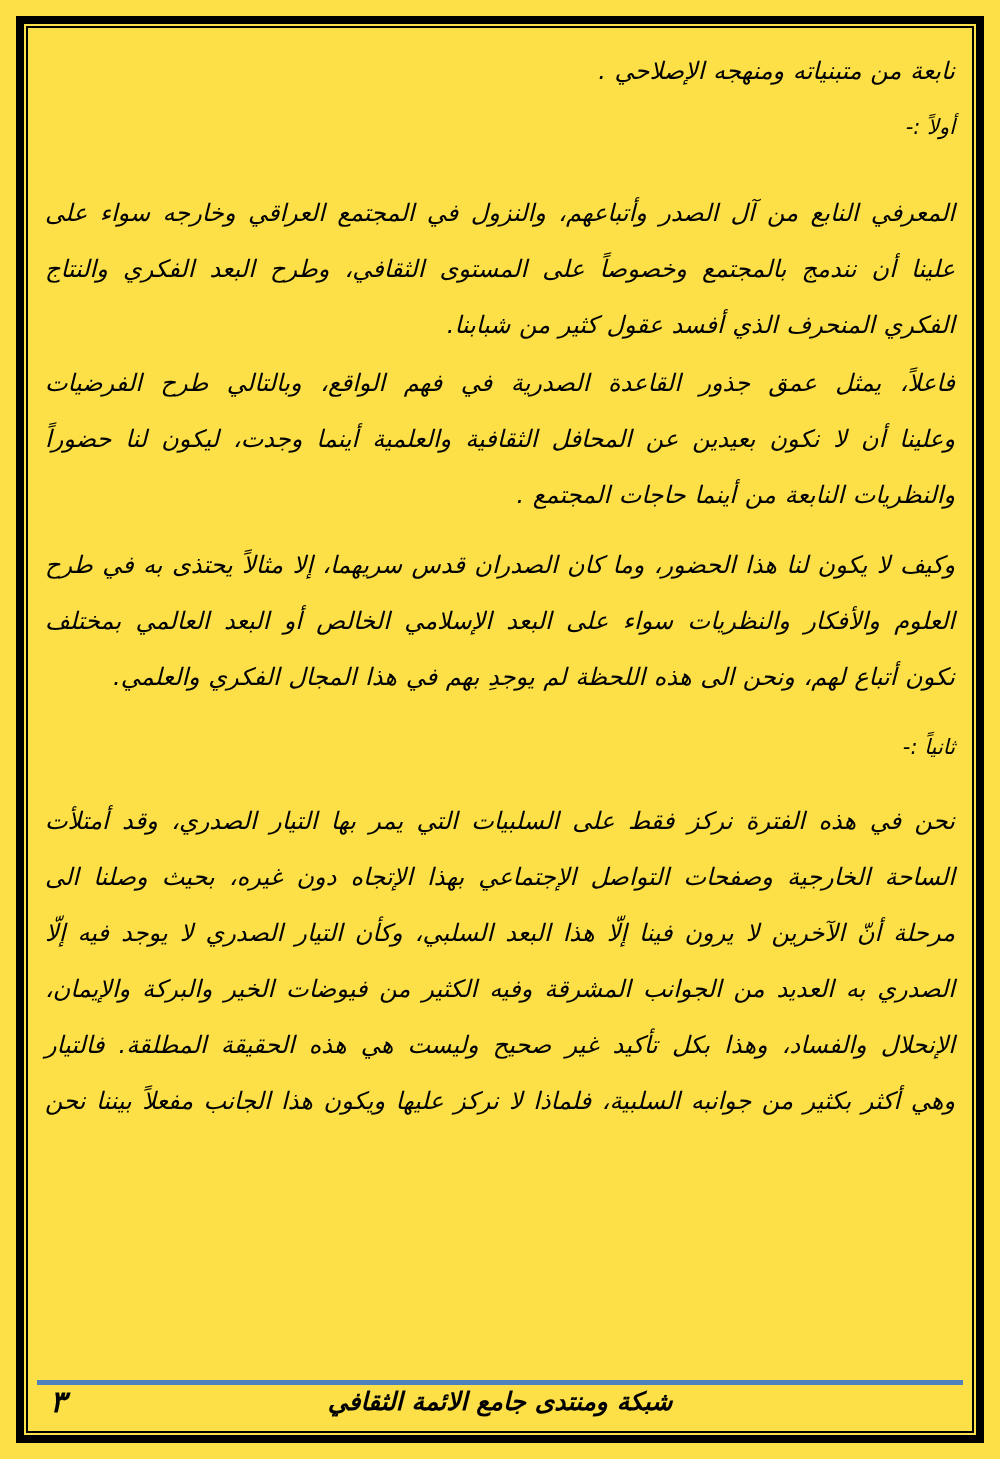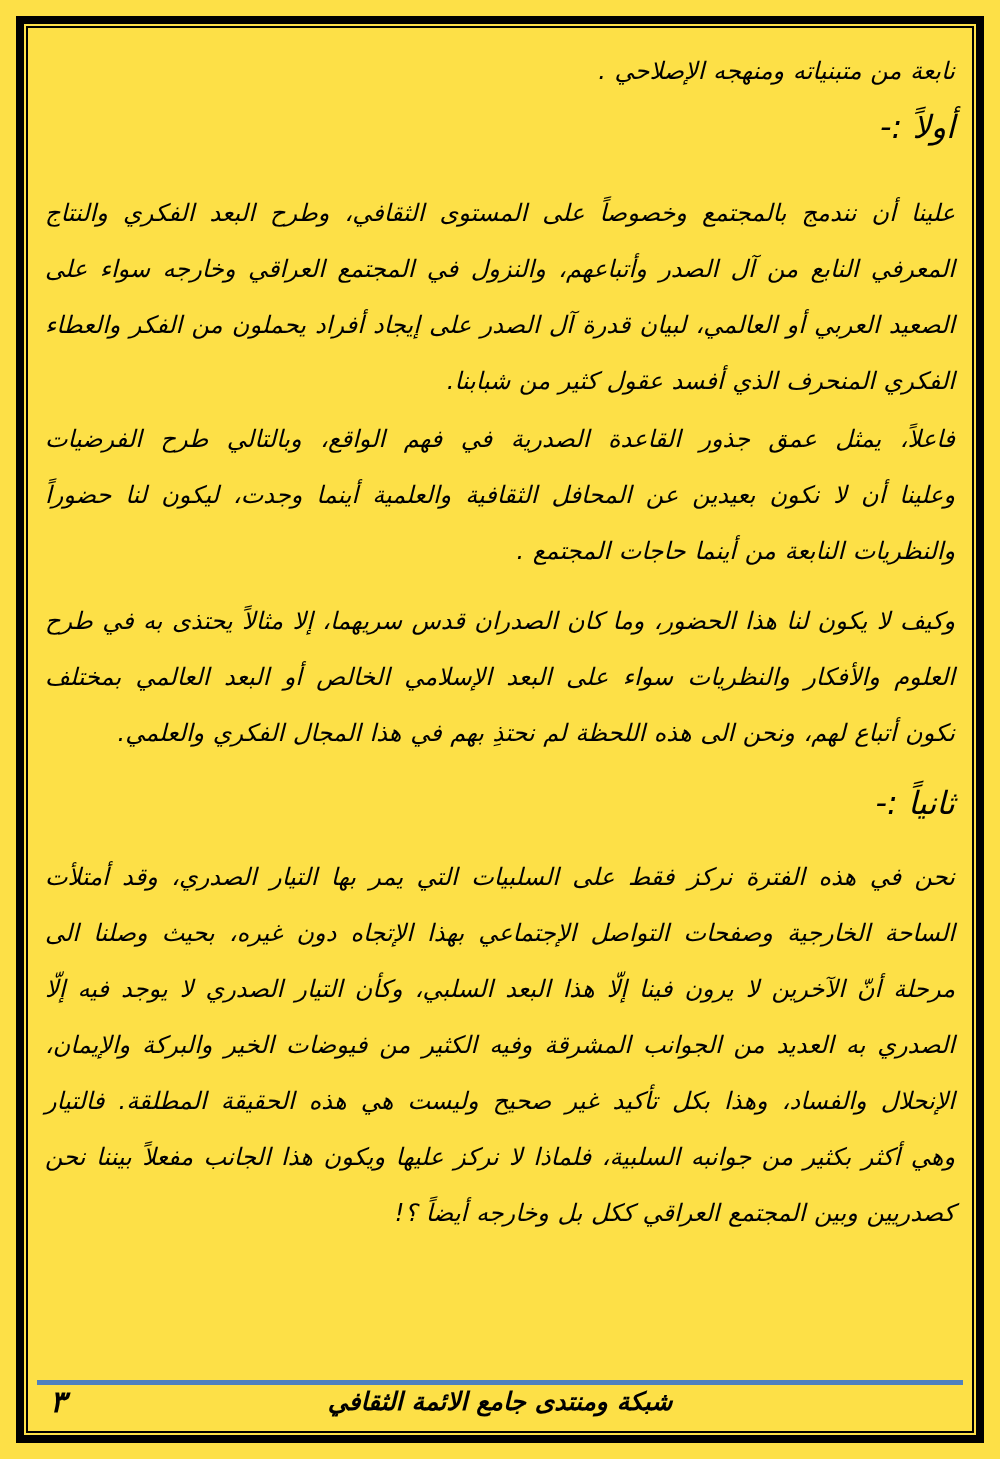--- a/index.html
+++ b/index.html
@@ -37,21 +37,21 @@
     line-height: 56px;
     text-align: justify;
     text-align-last: justify;
     word-spacing: 1px;
   }
   .line.last {
     text-align-last: right;
   }
   .heading {
     margin: 0;
-    font-size: 32px;
+    font-size: 21px;
     line-height: 56px;
     font-weight: normal;
     text-align: right;
   }
   .para { margin: 0; }
   .mt-a { margin-top: 30px; }  
   .mt-b { margin-top: 2px;  }  
   .mt-c { margin-top: 14px; }  
   .mt-d { margin-top: 18px; }  
   
@@ -88,48 +88,46 @@
     <div class="frame-inner"></div>
   </div>
 
   <main class="content">
 
     <p class="line last">نابعة من متبنياته ومنهجه الإصلاحي .</p>
 
     <h2 class="heading">أولاً :-</h2>
 
     <div class="para mt-a">
+      <p class="line">المعرفي النابع من آل الصدر وأتباعهم، والنزول في المجتمع العراقي وخارجه سواء على</p>
       <p class="line">علينا أن نندمج بالمجتمع وخصوصاً على المستوى الثقافي، وطرح البعد الفكري والنتاج</p>
-      <p class="line">المعرفي النابع من آل الصدر وأتباعهم، والنزول في المجتمع العراقي وخارجه سواء على</p>
-      <p class="line">الصعيد العربي أو العالمي، لبيان قدرة آل الصدر على إيجاد أفراد يحملون من الفكر والعطاء</p>
       <p class="line last">الفكري المنحرف الذي أفسد عقول كثير من شبابنا.</p>
     </div>
 
     <div class="para mt-b">
       <p class="line">فاعلاً، يمثل عمق جذور القاعدة الصدرية في فهم الواقع، وبالتالي طرح الفرضيات</p>
       <p class="line">وعلينا أن لا نكون بعيدين عن المحافل الثقافية والعلمية أينما وجدت، ليكون لنا حضوراً</p>
       <p class="line last">والنظريات النابعة من أينما حاجات المجتمع .</p>
     </div>
 
     <div class="para mt-c">
       <p class="line">وكيف لا يكون لنا هذا الحضور، وما كان الصدران قدس سريهما، إلا مثالاً يحتذى به في طرح</p>
       <p class="line">العلوم والأفكار والنظريات سواء على البعد الإسلامي الخالص أو البعد العالمي بمختلف</p>
-      <p class="line last">نكون أتباع لهم، ونحن الى هذه اللحظة لم نحتذِ بهم في هذا المجال الفكري والعلمي.</p>
+      <p class="line last">نكون أتباع لهم، ونحن الى هذه اللحظة لم يوجدِ بهم في هذا المجال الفكري والعلمي.</p>
     </div>
 
     <h2 class="heading mt-c">ثانياً :-</h2>
 
     <div class="para mt-d">
       <p class="line">نحن في هذه الفترة نركز فقط على السلبيات التي يمر بها التيار الصدري، وقد أمتلأت</p>
       <p class="line">الساحة الخارجية وصفحات التواصل الإجتماعي بهذا الإتجاه دون غيره، بحيث وصلنا الى</p>
       <p class="line">مرحلة أنّ الآخرين لا يرون فينا إلّا هذا البعد السلبي، وكأن التيار الصدري لا يوجد فيه إلّا</p>
       <p class="line">الصدري به العديد من الجوانب المشرقة وفيه الكثير من فيوضات الخير والبركة والإيمان،</p>
       <p class="line">الإنحلال والفساد، وهذا بكل تأكيد غير صحيح وليست هي هذه الحقيقة المطلقة. فالتيار</p>
       <p class="line">وهي أكثر بكثير من جوانبه السلبية، فلماذا لا نركز عليها ويكون هذا الجانب مفعلاً بيننا نحن</p>
-      <p class="line last">كصدريين وبين المجتمع العراقي ككل بل وخارجه أيضاً ؟!</p>
     </div>
 
   </main>
 
   <div class="footer-rule"></div>
 
   <div class="footer-title">شبكة ومنتدى جامع الائمة الثقافي</div>
 
   <div class="page-number">٣</div>
 

